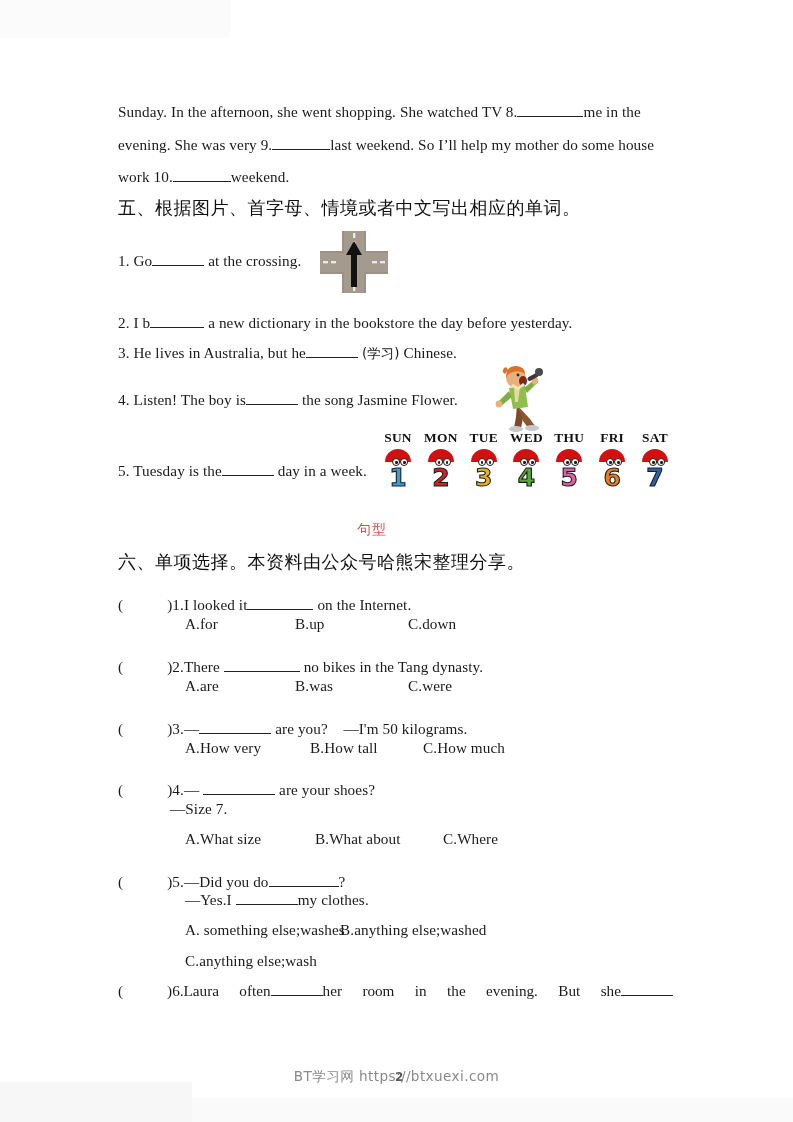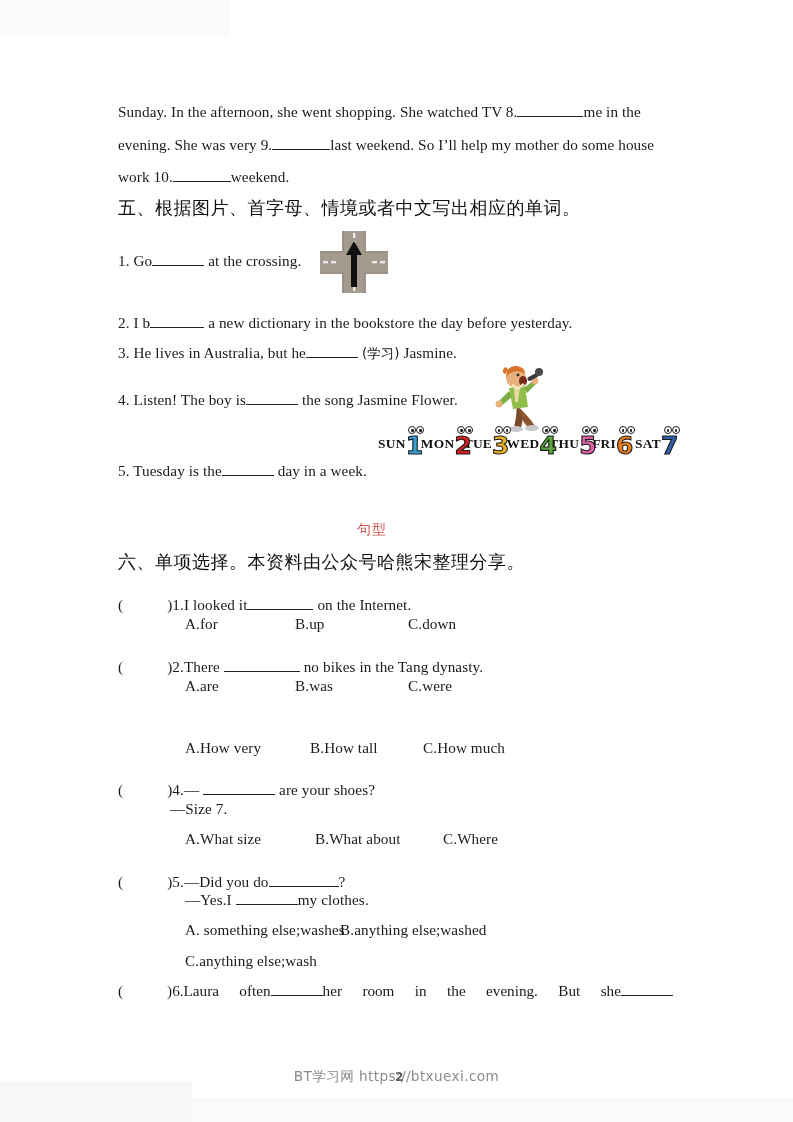--- a/index.html
+++ b/index.html
@@ -114,21 +114,21 @@
   .week-cal {
     position: absolute;
     left: 378px;
     top: 430px;
     width: 297px;
     display: flex;
     justify-content: space-between;
   }
   .day-col {
     display: flex;
-    flex-direction: row;
+    flex-direction: column;
     align-items: center;
     width: 40px;
   }
   .day-name {
     font-family: "Liberation Serif", serif;
     font-size: 13.4px;
     font-weight: 600;
     letter-spacing: 0.3px;
     color: #111;
   }
@@ -275,21 +275,21 @@
   <div class="tline" style="left:118px; top:315px;">
     <span>2.</span>
     <span>I b</span><span class="u" style="width:54px;"></span>
     <span>a new dictionary in the bookstore the day before yesterday.</span>
   </div>
 
   <div class="tline" style="left:118px; top:345px;">
     <span>3.</span>
     <span>He lives in Australia, but he</span><span class="u" style="width:52px;"></span>
     <span class="cn-inline">(学习)</span>
-    <span>Jasmine.</span>
+    <span>Chinese.</span>
   </div>
 
   <div class="tline" style="left:118px; top:392px;">
     <span>4.</span>
     <span>Listen! The boy is</span><span class="u" style="width:52px;"></span>
     <span>the song Jasmine Flower.</span>
   </div>
 
   <svg class="singer-img" viewBox="0 0 62 72">
     <rect x="0" y="0" width="62" height="72" fill="#ffffff"></rect>
@@ -421,20 +421,23 @@
     <span style="display:inline-block;width:110px;">A.for</span><span style="display:inline-block;width:113px;">B.up</span><span>C.down</span>
   </div>
 
   <div class="tline mc-q" style="top:647px;">
     <span>(</span><span class="paren-box"></span><span>)</span><span>2.</span><span>There</span> <span class="u" style="width:76px;"></span> <span>no bikes in the Tang dynasty.</span>
   </div>
   <div class="tline mc-opts" style="top:678px;">
     <span style="display:inline-block;width:110px;">A.are</span><span style="display:inline-block;width:113px;">B.was</span><span>C.were</span>
   </div>
 
+  <div class="tline mc-q" style="top:709px;">
+    <span>(</span><span class="paren-box"></span><span>)</span><span>3.</span><span>—</span><span class="u" style="width:72px;"></span> <span>are you?</span>&nbsp;&nbsp;&nbsp;&nbsp;<span>—I'm 50 kilograms.</span>
+  </div>
   <div class="tline mc-opts" style="top:740px;">
     <span style="display:inline-block;width:125px;">A.How very</span><span style="display:inline-block;width:113px;">B.How tall</span><span>C.How much</span>
   </div>
 
   <div class="tline mc-q" style="top:770px;">
     <span>(</span><span class="paren-box"></span><span>)</span><span>4.</span><span>—</span> <span class="u" style="width:72px;"></span> <span>are your shoes?</span>
   </div>
   <div class="tline" style="left:170px; top:801px;">—Size 7.</div>
   <div class="tline mc-opts" style="top:831px;">
     <span style="display:inline-block;width:130px;">A.What size</span><span style="display:inline-block;width:128px;">B.What about</span><span>C.Where</span>

